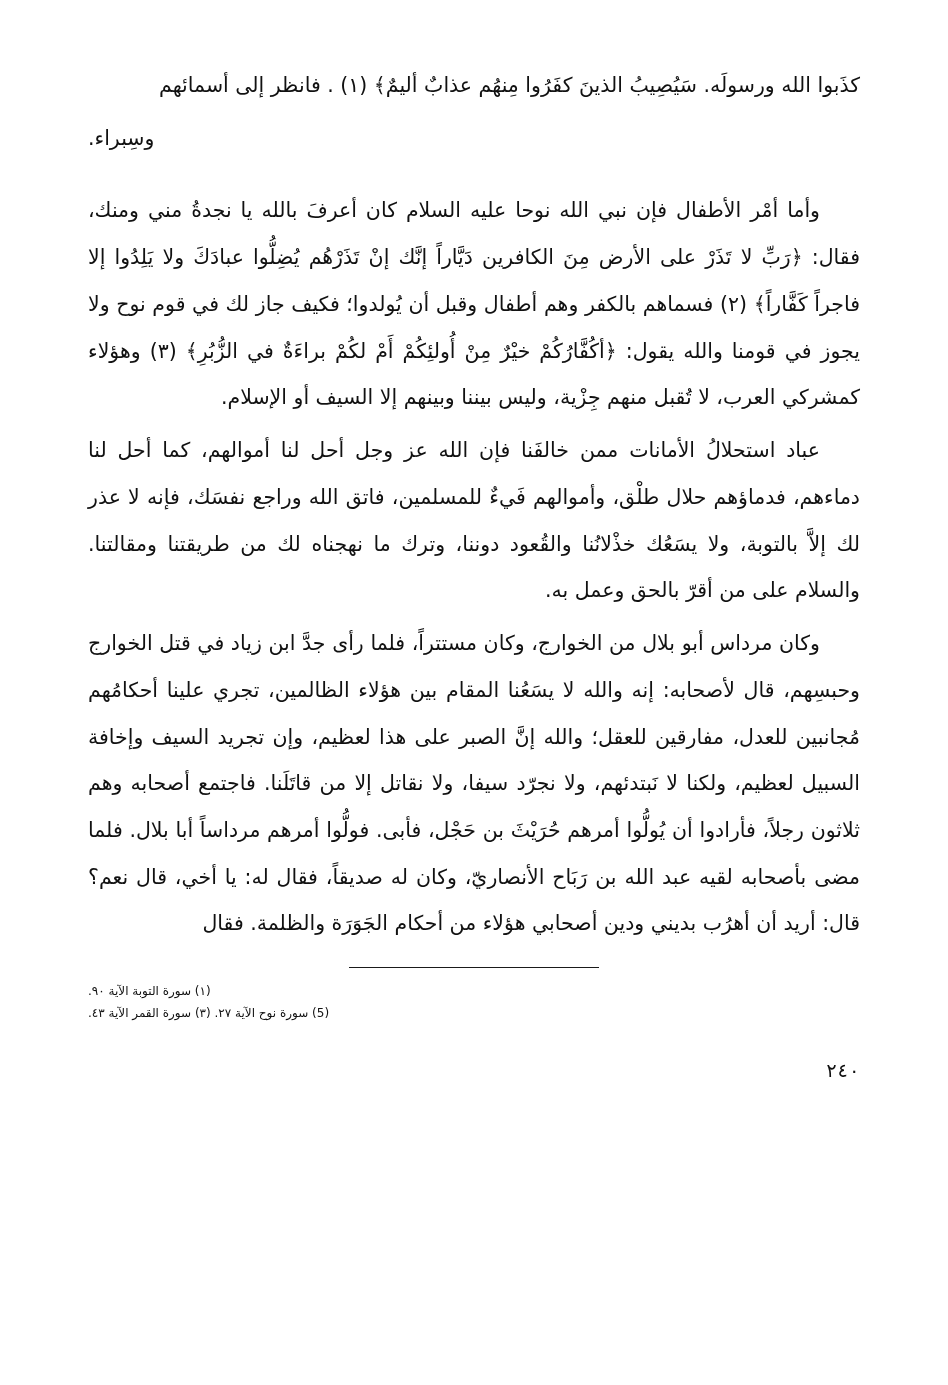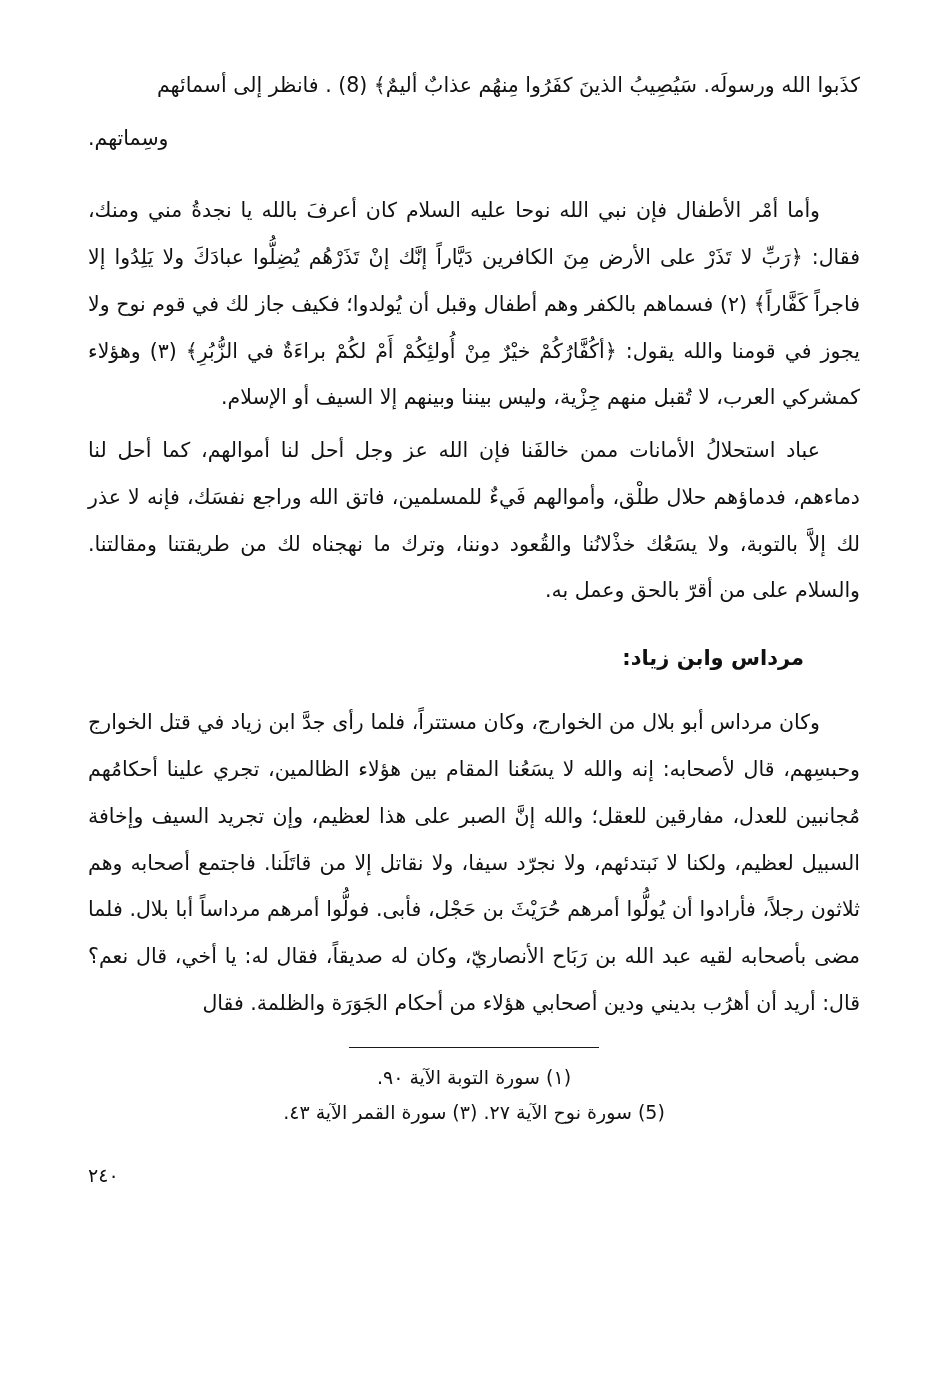--- a/index.html
+++ b/index.html
@@ -54,59 +54,59 @@
     line-height: 1.4;
   }
   .footnotes-wrap {
     width: 100%;
     display: flex;
     flex-direction: column;
     align-items: center;
   }
   .footnote-line {
     direction: rtl;
-    font-size: 19px;
+    font-size: 12px;
     line-height: 1.85;
-    text-align: center;
+    text-align: left;
     width: 100%;
   }
   .page-number {
     margin-top: 34px;
-    text-align: left;
+    text-align: right;
     font-size: 19px;
     letter-spacing: 2px;
+    font-family: Liberation Mono, monospace;
   }
   .rule-holder {
     width: 100%;
     display: flex;
     justify-content: center;
   }
   .rule-inner {
     width: 250px;
     border-top: 1.5px solid #1a1a1a;
     margin-top: 14px;
     margin-bottom: 12px;
   }
 </style>
 </head>
 <body>
 
 <div class="page">
 
   <div class="body-text">
 
-    <p class="para cont">كذَبوا الله ورسولَه. سَيُصِيبُ الذينَ كفَرُوا مِنهُم عذابٌ أليمٌ﴾ (8) . فانظر إلى أسمائهم</p>
+    <p class="para cont">كذَبوا الله ورسولَه. سَيُصِيبُ الذينَ كفَرُوا مِنهُم عذابٌ أليمٌ﴾ (١) . فانظر إلى أسمائهم</p>
 
-    <p class="para tail">وسِماتهم.</p>
+    <p class="para tail">وسِبراء.</p>
 
     <p class="para">وأما أمْر الأطفال فإن نبي الله نوحا عليه السلام كان أعرفَ بالله يا نجدةُ مني ومنك، فقال: ﴿رَبِّ لا تَذَرْ على الأرض مِنَ الكافرين دَيَّاراً إنَّك إنْ تَذَرْهُم يُضِلُّوا عبادَكَ ولا يَلِدُوا إلا فاجراً كَفَّاراً﴾ (٢) فسماهم بالكفر وهم أطفال وقبل أن يُولدوا؛ فكيف جاز لك في قوم نوح ولا يجوز في قومنا والله يقول: ﴿أكُفَّارُكُمْ خيْرٌ مِنْ أُولئِكُمْ أَمْ لكُمْ براءَةٌ في الزُّبُرِ﴾ (٣) وهؤلاء كمشركي العرب، لا تُقبل منهم جِزْية، وليس بيننا وبينهم إلا السيف أو الإسلام.</p>
 
     <p class="para">عباد استحلالُ الأمانات ممن خالفَنا فإن الله عز وجل أحل لنا أموالهم، كما أحل لنا دماءهم، فدماؤهم حلال طلْق، وأموالهم فَيءٌ للمسلمين، فاتق الله وراجع نفسَك، فإنه لا عذر لك إلاَّ بالتوبة، ولا يسَعُك خذْلانُنا والقُعود دوننا، وترك ما نهجناه لك من طريقتنا ومقالتنا. والسلام على من أقرّ بالحق وعمل به.</p>
 
-    <h2 class="subhead">مرداس وابن زياد:</h2>
 
     <p class="para">وكان مرداس أبو بلال من الخوارج، وكان مستتراً، فلما رأى جدَّ ابن زياد في قتل الخوارج وحبسِهم، قال لأصحابه: إنه والله لا يسَعُنا المقام بين هؤلاء الظالمين، تجري علينا أحكامُهم مُجانبين للعدل، مفارقين للعقل؛ والله إنَّ الصبر على هذا لعظيم، وإن تجريد السيف وإخافة السبيل لعظيم، ولكنا لا نَبتدئهم، ولا نجرّد سيفا، ولا نقاتل إلا من قاتَلَنا. فاجتمع أصحابه وهم ثلاثون رجلاً، فأرادوا أن يُولُّوا أمرهم حُرَيْثَ بن حَجْل، فأبى. فولُّوا أمرهم مرداساً أبا بلال. فلما مضى بأصحابه لقيه عبد الله بن رَبَاح الأنصاريّ، وكان له صديقاً، فقال له: يا أخي، قال نعم؟ قال: أريد أن أهرُب بديني ودين أصحابي هؤلاء من أحكام الجَوَرَة والظلمة. فقال</p>
 
   </div>
 
   <div class="rule-holder">
     <div class="rule-inner"></div>
   </div>
 
   <div class="footnotes-wrap">

